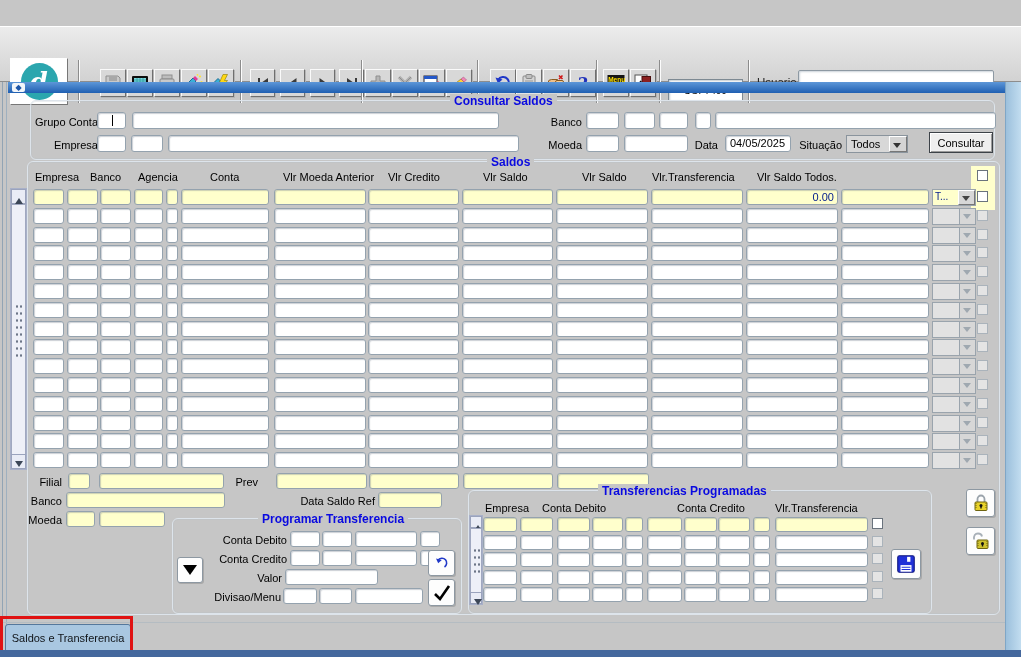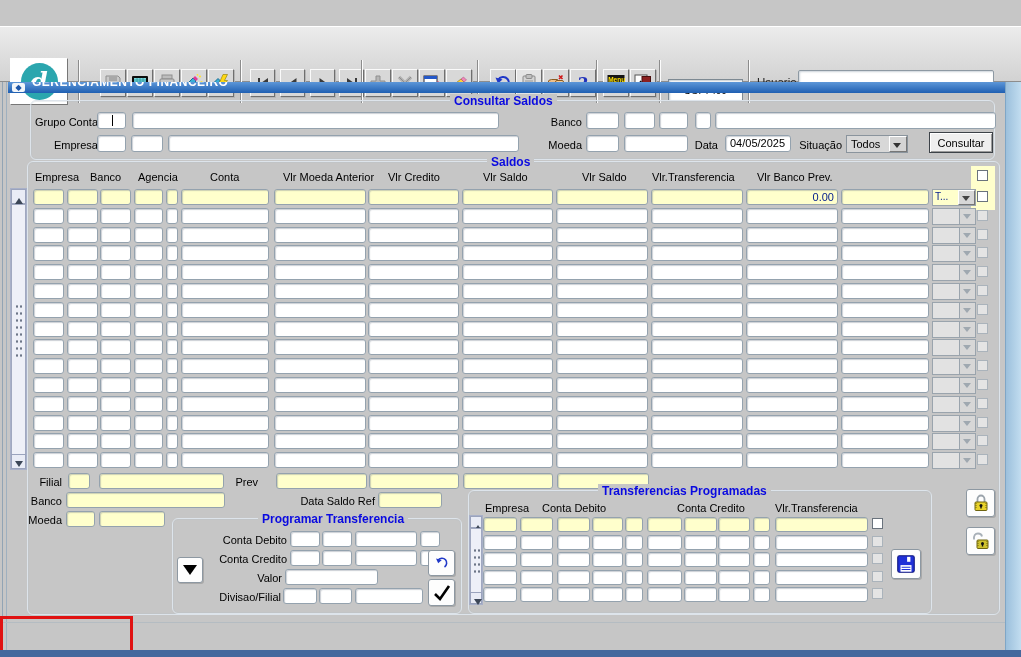--- a/index.html
+++ b/index.html
@@ -219,21 +219,20 @@
     <div class="tsep" style="left:659px"></div>
 
     <div class="formcode">SGF7400</div>
     <div class="tsep" style="left:748px"></div>
     <div class="usr-lbl">Usuario</div>
     <div class="usr-input"></div>
   </div>
 
   <div id="winbar">
     <div class="winbar-icon">◆</div>
-    <div class="winbar-title">GERENCIAMENTO FINANCEIRO</div>
   </div>
   <div id="leftframe"></div>
   <div id="rightstrip"></div>
 
   <div class="gbox" style="left:30px;top:100px;width:963px;height:58px"></div>
   <div class="ghead" style="left:450px;top:94px">Consultar Saldos</div>
 
   <div class="rlbl" style="left:28px;top:116px;width:70px">Grupo Conta</div>
   <div class="fld" style="left:97px;top:112px;width:29px;height:17px"></div>
   <div class="caret" style="left:112px;top:115px"></div>
@@ -270,21 +269,21 @@
 
   <div class="lbl" style="left:35px;top:171px">Empresa</div>
   <div class="lbl" style="left:90px;top:171px">Banco</div>
   <div class="lbl" style="left:138px;top:171px">Agencia</div>
   <div class="lbl" style="left:210px;top:171px">Conta</div>
   <div class="lbl" style="left:283px;top:171px">Vlr Moeda Anterior</div>
   <div class="lbl" style="left:388px;top:171px">Vlr Credito</div>
   <div class="lbl" style="left:483px;top:171px">Vlr Saldo</div>
   <div class="lbl" style="left:582px;top:171px">Vlr Saldo</div>
   <div class="lbl" style="left:652px;top:171px">Vlr.Transferencia</div>
-  <div class="lbl" style="left:757px;top:171px">Vlr Banco Prev.</div>
+  <div class="lbl" style="left:757px;top:171px">Vlr Saldo Todos.</div>
 
   <div class="hl-strip" style="left:971px;top:166px;width:24px;height:44px"></div>
   <div class="chk" style="left:977px;top:170px"></div>
 
   <div class="sbar" style="left:10px;top:188px;width:17px;height:282px">
     <div class="sarrow up"></div>
     <div class="sthumb" style="top:15px;height:252px">
       <div class="sdots" style="top:98px"></div>
     </div>
     <div class="sarrow down"></div>
@@ -321,21 +320,21 @@
 
   <div class="rlbl" style="left:187px;top:553px;width:100px">Conta Credito</div>
   <div class="fld" style="left:290px;top:550px;width:30px;height:16px"></div>
   <div class="fld" style="left:322px;top:550px;width:30px;height:16px"></div>
   <div class="fld" style="left:355px;top:550px;width:62px;height:16px"></div>
   <div class="fld" style="left:420px;top:550px;width:20px;height:16px"></div>
 
   <div class="rlbl" style="left:187px;top:572px;width:95px">Valor</div>
   <div class="fld" style="left:285px;top:569px;width:93px;height:16px"></div>
 
-  <div class="rlbl" style="left:175px;top:591px;width:106px">Divisao/Filial</div>
+  <div class="rlbl" style="left:175px;top:591px;width:106px">Divisao/Menu</div>
   <div class="fld" style="left:283px;top:588px;width:34px;height:16px"></div>
   <div class="fld" style="left:319px;top:588px;width:33px;height:16px"></div>
   <div class="fld" style="left:355px;top:588px;width:68px;height:16px"></div>
 
   <div class="sqbtn" style="left:177px;top:557px;width:26px;height:26px">
     <svg width="16" height="12" viewBox="0 0 16 12">
         <path d="M1 1 L15 1 L8 11 Z" fill="#000"></path>
       </svg>
   </div>
   <div class="sqbtn" style="left:428px;top:550px;width:27px;height:26px">
@@ -388,20 +387,21 @@
     <svg width="20" height="20" viewBox="0 0 20 20">
         <path d="M3 8.5 q-0.5 -6 4 -6 q3.5 0 4 3" fill="none" stroke="#a8b0b8" stroke-width="1.8"></path>
         <rect x="6" y="9" width="11" height="8.5" rx="1" fill="#cfc22e" stroke="#6e6410"></rect>
         <circle cx="11.5" cy="12.5" r="1.5" fill="#111"></circle>
         <rect x="10.8" y="12.5" width="1.4" height="3" fill="#111"></rect>
         <path d="M7 10 v6 M16 10 v6" stroke="#6e6410" stroke-dasharray="1 1"></path>
       </svg>
   </div>
 
   <div id="tabline"></div>
+  <div id="tab">Saldos e Transferencia</div>
   <div id="annot"></div>
   <div id="bottombar"></div>
 
   <div id="widgets">
       <div class="cell yel" style="left: 33px; top: 189px; width: 31px; height: 16px;"></div>
       <div class="cell yel" style="left: 67px; top: 189px; width: 31px; height: 16px;"></div>
       <div class="cell yel" style="left: 100px; top: 189px; width: 31px; height: 16px;"></div>
       <div class="cell yel" style="left: 134px; top: 189px; width: 29px; height: 16px;"></div>
       <div class="cell yel" style="left: 166px; top: 189px; width: 12px; height: 16px;"></div>
       <div class="cell yel" style="left: 181px; top: 189px; width: 88px; height: 16px;"></div>

